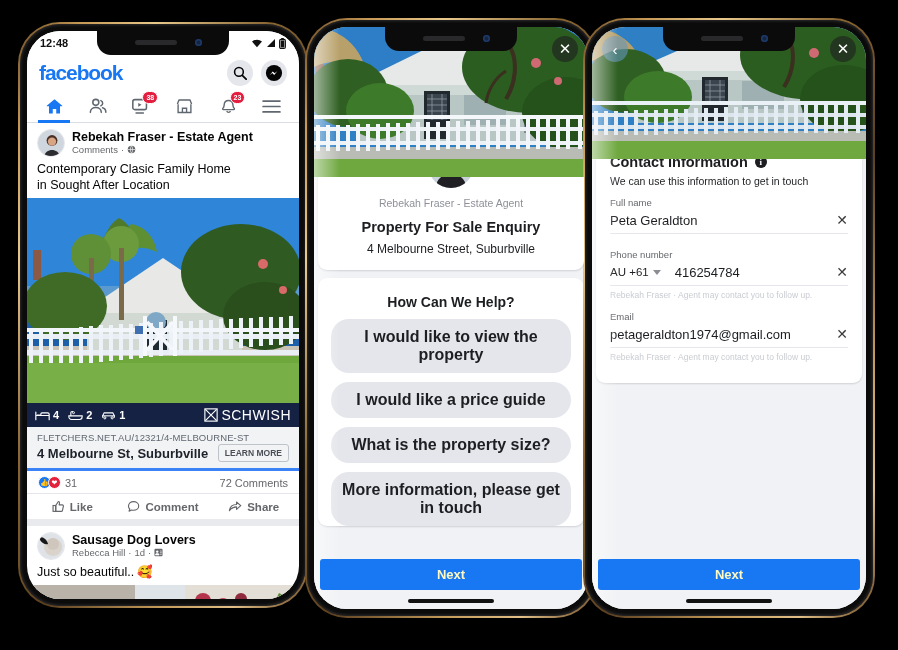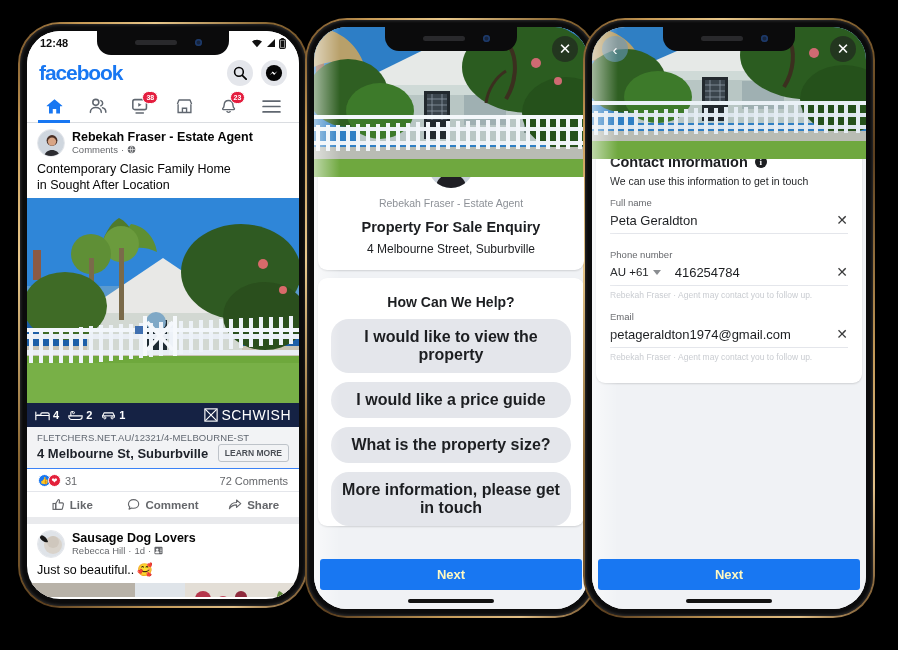--- a/index.html
+++ b/index.html
@@ -105,21 +105,21 @@
 
   .propimg { position: relative; width: 100%; height: 205px; overflow: hidden; }
   .schwishbar {
     display: flex; align-items: center; justify-content: space-between;
     background: #152244; color: #fff; padding: 3px 8px; height: 24px;
   }
   .specs { display: flex; align-items: center; gap: 9px; font-size: 11px; font-weight: 700; }
   .spec { display: flex; align-items: center; gap: 3px; }
   .schwish { display: flex; align-items: center; gap: 3px; font-size: 14px; letter-spacing: .5px; font-weight: 400; }
 
-  .linkcard { background: #f2f3f5; padding: 5px 10px 6px 10px; border-bottom: 1px solid #3b82f6; }
+  .linkcard { background: #f2f3f5; padding: 5px 10px 6px 10px; border-bottom: 3px solid #3b82f6; }
   .linkurl { font-size: 9.5px; color: #606770; letter-spacing: .1px; }
   .linkrow { display: flex; align-items: center; justify-content: space-between; gap: 6px; margin-top: 1px; }
   .linktitle { font-size: 13px; font-weight: 700; color: #1d2129; }
   .learnmore {
     border: 1px solid #bec3c9; background: #f2f3f5; border-radius: 3px;
     font-size: 8.5px; font-weight: 600; color: #4b4f56; padding: 3px 6px; white-space: nowrap;
   }
   .reactrow { display: flex; align-items: center; justify-content: space-between; padding: 5px 11px 4px 11px; font-size: 11px; color: #65676b; }
   .reacts { display: flex; align-items: center; gap: 2px; }
   .rpill { width: 13px; height: 13px; border-radius: 50%; display: flex; align-items: center; justify-content: center; font-size: 7px; color: #fff; border: 1.2px solid #fff; }

